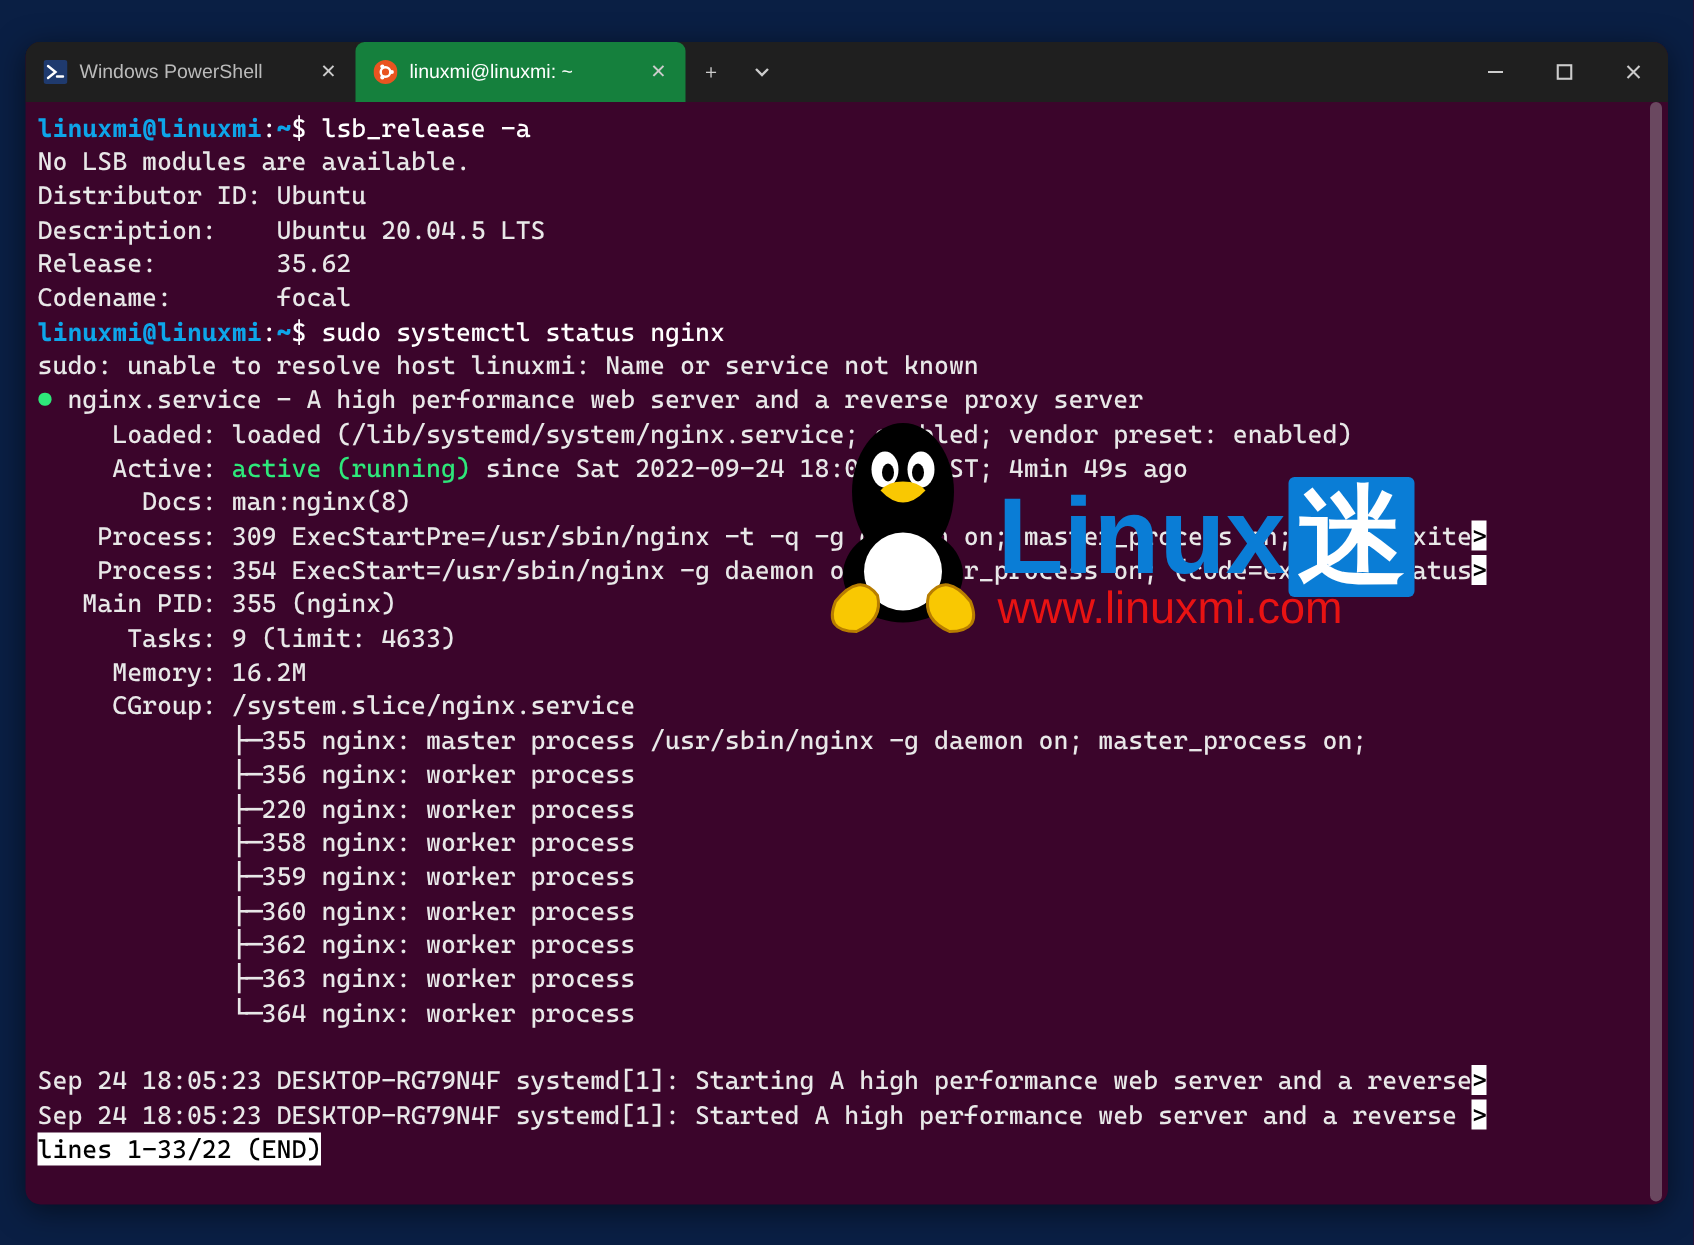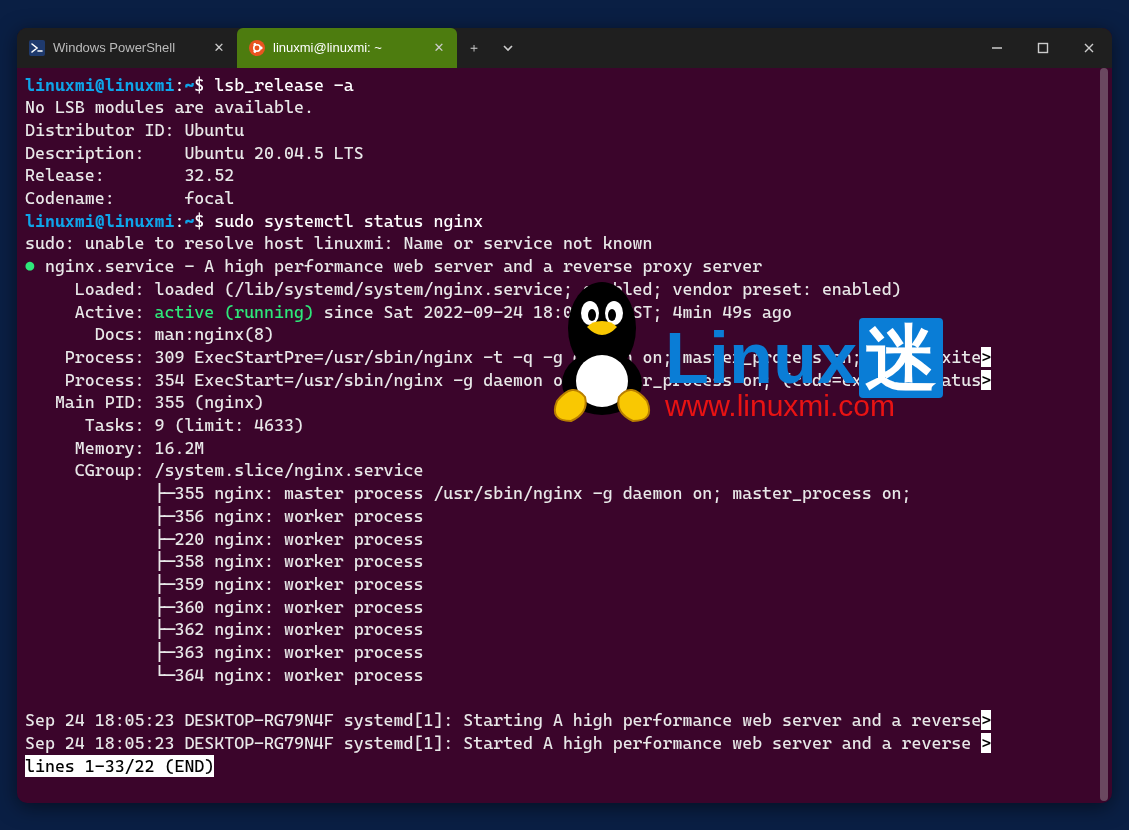--- a/index.html
+++ b/index.html
@@ -37,21 +37,21 @@
   .tab {
     height: 40px;
     display: flex;
     align-items: center;
     padding: 0 10px 0 12px;
     gap: 8px;
     min-width: 220px;
     position: relative;
   }
   .tab.inactive { background: #1f1f1f; color: #bbb; }
-  .tab.active   { background: #4d7c0f; color: #fff; border-top-left-radius:6px; border-top-right-radius:6px;}
+  .tab.active   { background: #15803d; color: #fff; border-top-left-radius:6px; border-top-right-radius:6px;}
   .tab .icon { width:16px; height:16px; display:flex; align-items:center; justify-content:center; }
   .tab .close { margin-left:auto; width:16px; text-align:center; color:#ccc; }
   .newtab, .dropdown {
     width: 34px; height:40px; display:flex; align-items:center; justify-content:center;
     color:#ccc;
   }
   .win-controls {
     margin-left:auto; display:flex;
   }
   .win-btn {
@@ -167,21 +167,21 @@
             <path d="M2 2l8 8M10 2l-8 8" stroke="#ccc" stroke-width="1.4"></path>
           </svg>
       </div>
     </div>
   </div>
 
   <div class="terminal"><span class="c-prompt">linuxmi@linuxmi</span><span class="c-white">:</span><span class="c-prompt">~</span><span class="c-white">$</span><span class="c-white"> </span><span class="c-white">lsb_release -a</span>
 <span>No LSB modules are available.</span>
 <span>Distributor ID: Ubuntu</span>
 <span>Description:    Ubuntu 20.04.5 LTS</span>
-<span>Release:        32.52</span>
+<span>Release:        35.62</span>
 <span>Codename:       focal</span>
 <span class="c-prompt">linuxmi@linuxmi</span><span class="c-white">:</span><span class="c-prompt">~</span><span class="c-white">$</span><span class="c-white"> </span><span class="c-white">sudo systemctl status nginx</span>
 <span>sudo: unable to resolve host linuxmi: Name or service not known</span>
 <span class="c-dot">●</span> <span>nginx.service - A high performance web server and a reverse proxy server</span>
 <span>     Loaded: loaded (/lib/systemd/system/nginx.service; enabled; vendor preset: enabled)</span>
 <span>     Active: </span><span class="c-green">active (running)</span><span> since Sat 2022-09-24 18:05:23 CST; 4min 49s ago</span>
 <span>       Docs: man:nginx(8)</span>
 <span>    Process: 309 ExecStartPre=/usr/sbin/nginx -t -q -g daemon on; master_process on; (code=exite</span><span class="more-indicator">&gt;</span>
 <span>    Process: 354 ExecStart=/usr/sbin/nginx -g daemon on; master_process on; (code=exited, status</span><span class="more-indicator">&gt;</span>
 <span>   Main PID: 355 (nginx)</span>

